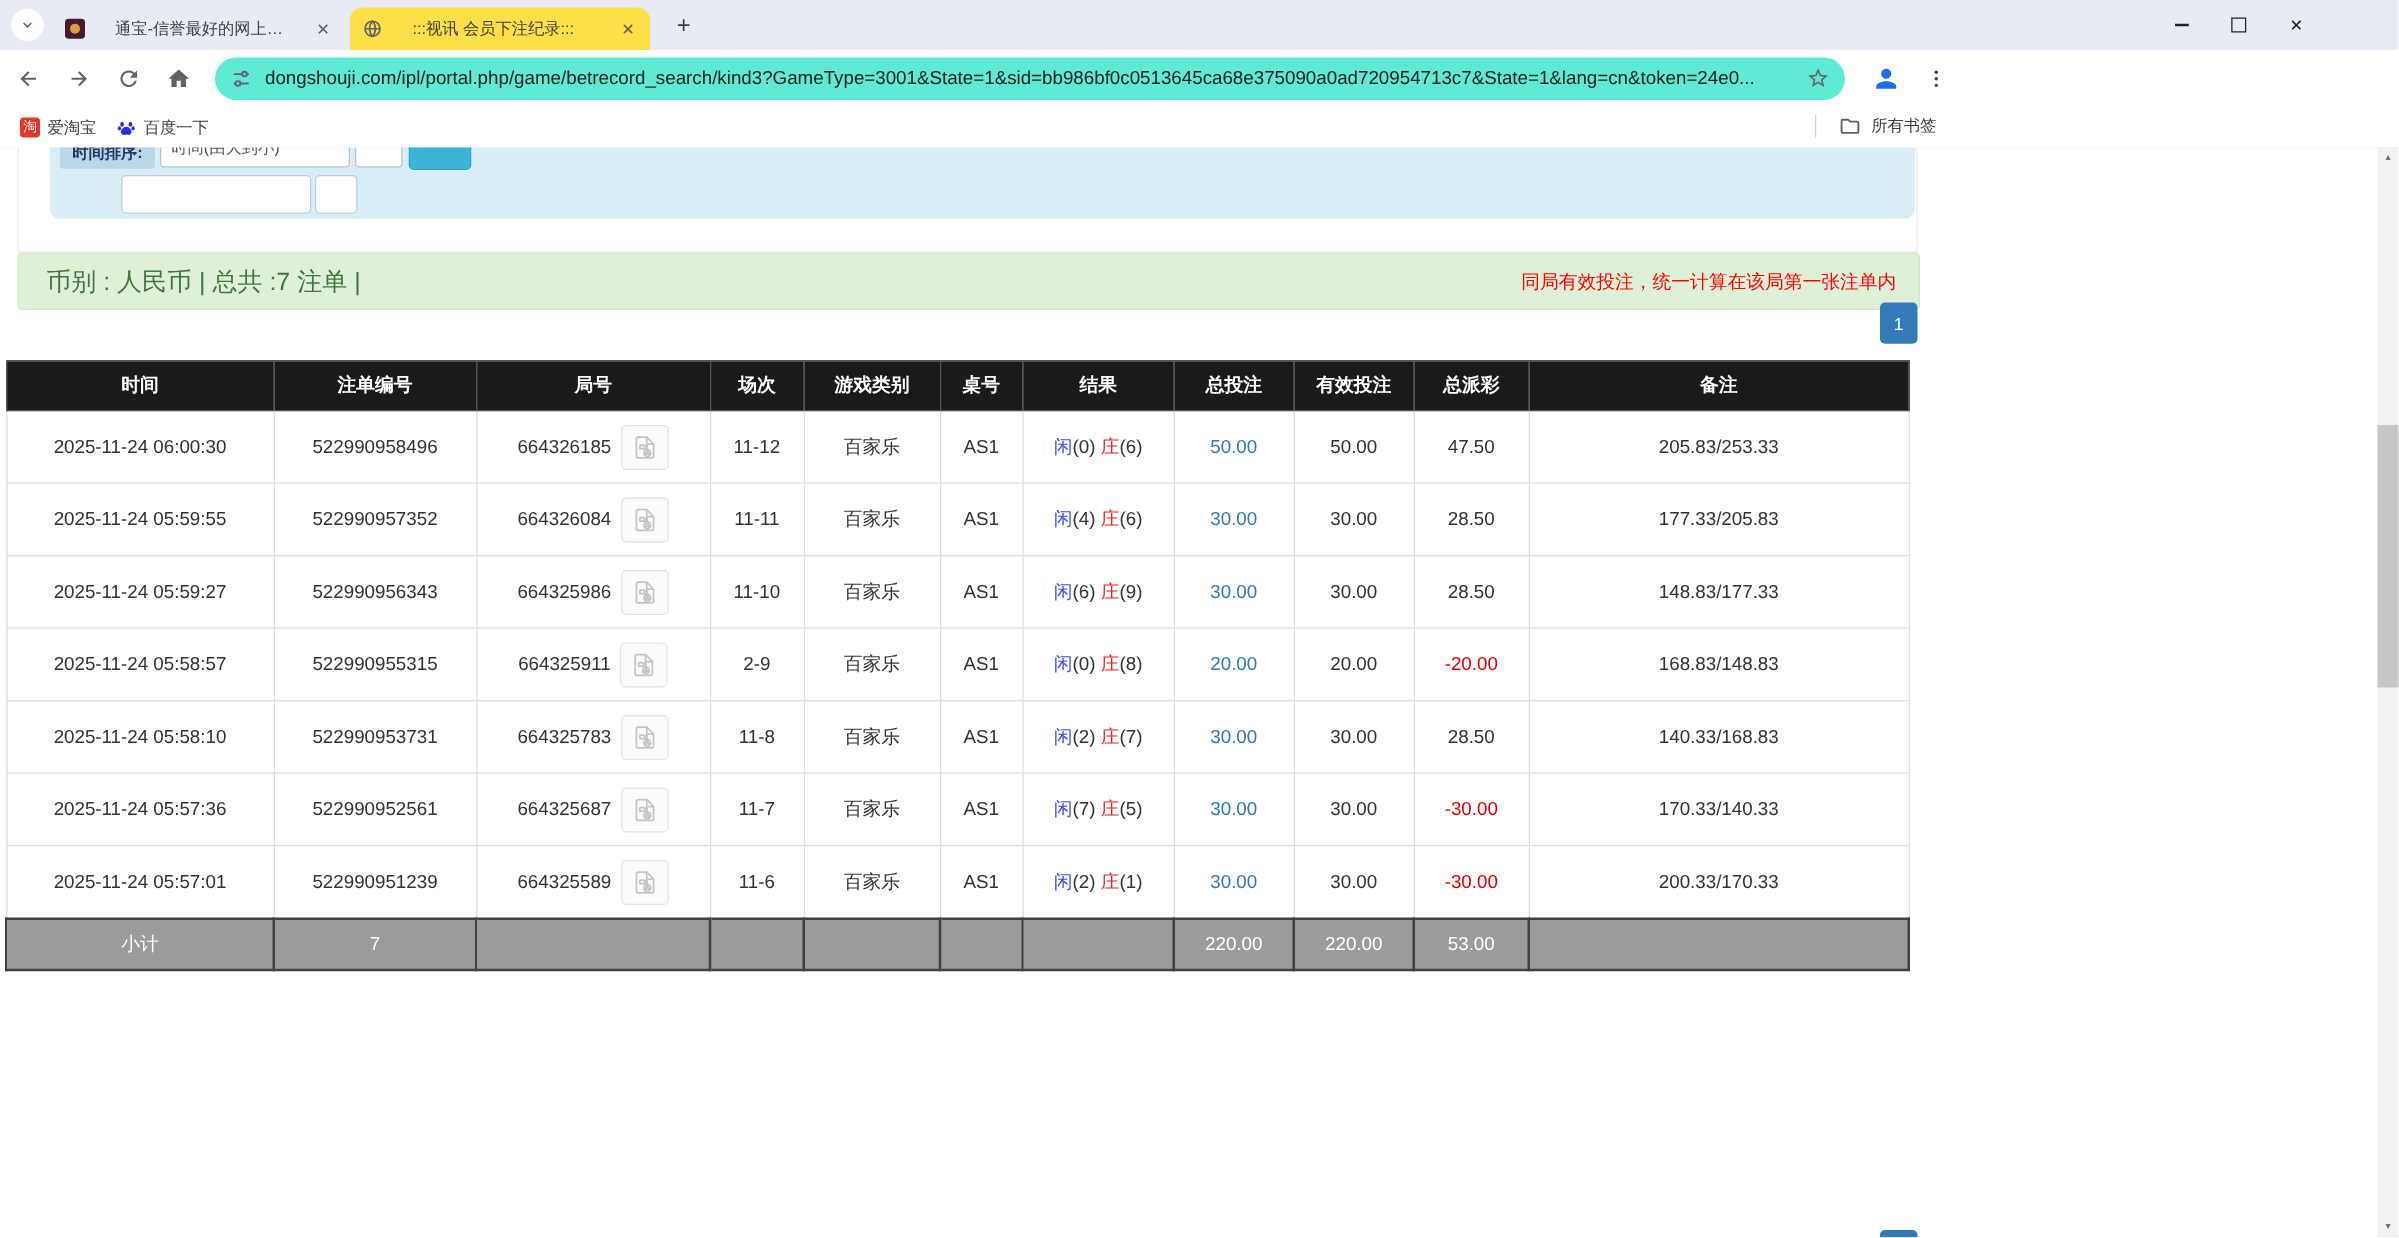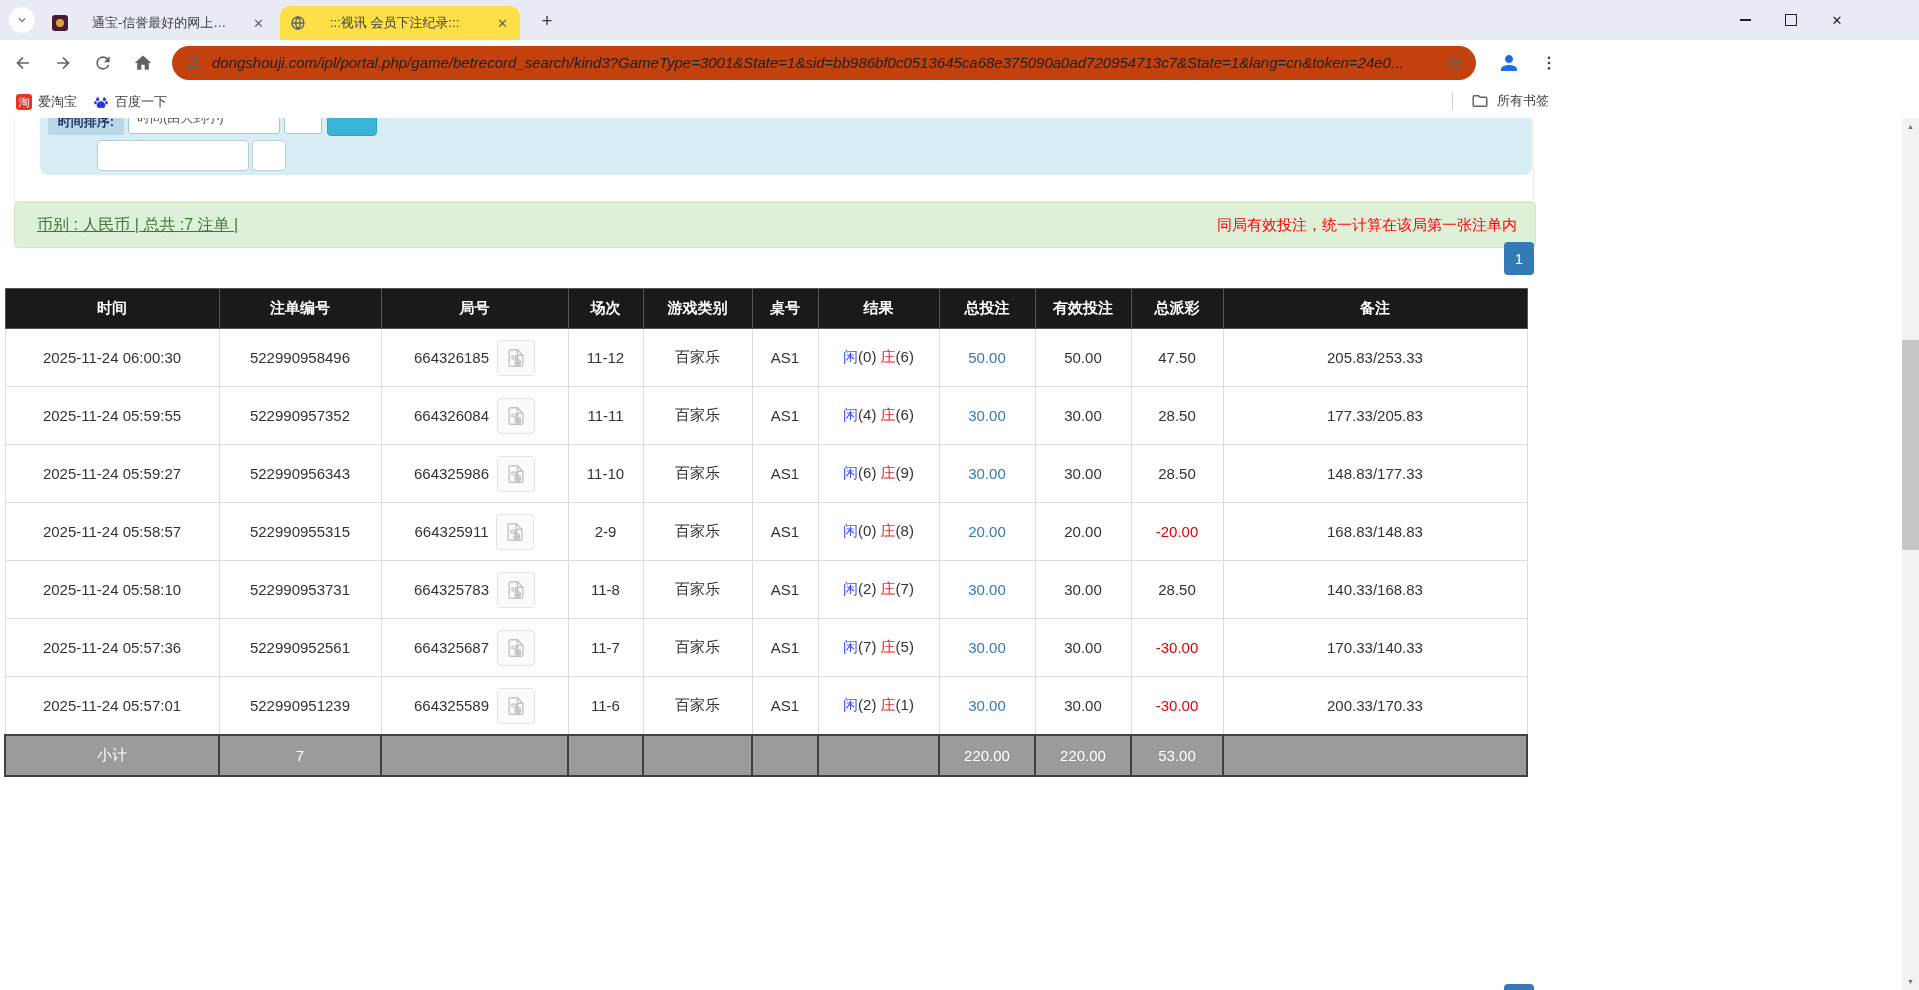--- a/index.html
+++ b/index.html
@@ -24,22 +24,22 @@
   .winbtn{width:46px;height:40px;display:flex;align-items:center;justify-content:center;
           font-size:13px;color:#202124;cursor:pointer;}
   .min-line{width:11px;height:1.5px;background:#202124;}
   .max-box{width:10px;height:10px;border:1.3px solid #202124;}
 
   
   .toolbar{position:absolute;left:0;top:40px;width:1919px;height:45px;background:#fff;
            display:flex;align-items:center;}
   .navbtn{width:34px;height:34px;border-radius:50%;display:flex;align-items:center;
           justify-content:center;margin-left:6px;cursor:pointer;flex:none;}
-  .omnibox{margin-left:12px;width:1304px;height:34px;background:#c2410c;border-radius:17px;
-           display:flex;align-items:center;padding:0 12px;box-sizing:border-box;flex:none;cursor:text;font-style:italic;}
+  .omnibox{margin-left:12px;width:1304px;height:34px;background:#5eead4;border-radius:17px;
+           display:flex;align-items:center;padding:0 12px;box-sizing:border-box;flex:none;cursor:text;}
   .url{flex:1;font-size:15px;color:#202124;white-space:nowrap;overflow:hidden;margin:0 10px;}
   .avatar{margin-left:16px;width:34px;height:34px;border-radius:50%;display:flex;align-items:center;
           justify-content:center;cursor:pointer;flex:none;}
   .dots{margin-left:6px;width:34px;height:34px;display:flex;align-items:center;justify-content:center;cursor:pointer;flex:none;}
 
   
   .bookbar{position:absolute;left:0;top:85px;width:1919px;height:33px;background:#fff;
            border-bottom:1px solid #e4e4e4;display:flex;align-items:center;font-size:13px;color:#3c4043;}
   .bm{display:flex;align-items:center;gap:6px;margin-left:16px;cursor:pointer;}
   .ico-tao{width:16px;height:16px;border-radius:3px;background:#e8352a;color:#fff;font-size:11px;
@@ -63,21 +63,21 @@
               border:1px solid #a9c6d4;border-radius:3px;box-sizing:border-box;cursor:pointer;}
   .form-btn{position:absolute;left:327px;top:-12px;width:48px;height:28px;background:#3bb4d8;
             border:1px solid #28a4c9;border-radius:4px;cursor:pointer;}
   .form-input2{position:absolute;left:97px;top:22px;width:152px;height:31px;background:#fff;
                border:1px solid #b9cdd8;border-radius:4px;box-sizing:border-box;cursor:text;}
   .form-addon2{position:absolute;left:252px;top:22px;width:34px;height:31px;background:#fff;
                border:1px solid #b9cdd8;border-radius:4px;box-sizing:border-box;cursor:pointer;}
 
   .notice{position:absolute;left:14px;top:84px;width:1522px;height:46px;background:#dff0d8;
           border:1px solid #d0e6c4;border-radius:4px;box-sizing:border-box;display:flex;align-items:center;}
-  .notice-left{margin-left:22px;font-size:16px;color:#3f763d;text-decoration:underline;}
+  .notice-left{margin-left:22px;font-size:20px;color:#3f763d;}
   .notice-right{position:absolute;right:18px;font-size:15px;color:#ff0000;}
 
   .pager{position:absolute;width:30px;height:33px;background:#337ab7;border-radius:4px;color:#fff;
          font-size:14px;display:flex;align-items:center;justify-content:center;cursor:pointer;}
   .pager-top{left:1504px;top:124px;}
   .pager-bottom{left:1504px;top:866px;}
 
   
   table.bets{position:absolute;left:4px;top:170px;width:1522px;border-collapse:collapse;table-layout:fixed;}
   table.bets th{background:#1a1a1a;color:#fff;font-size:15px;font-weight:bold;height:37px;

